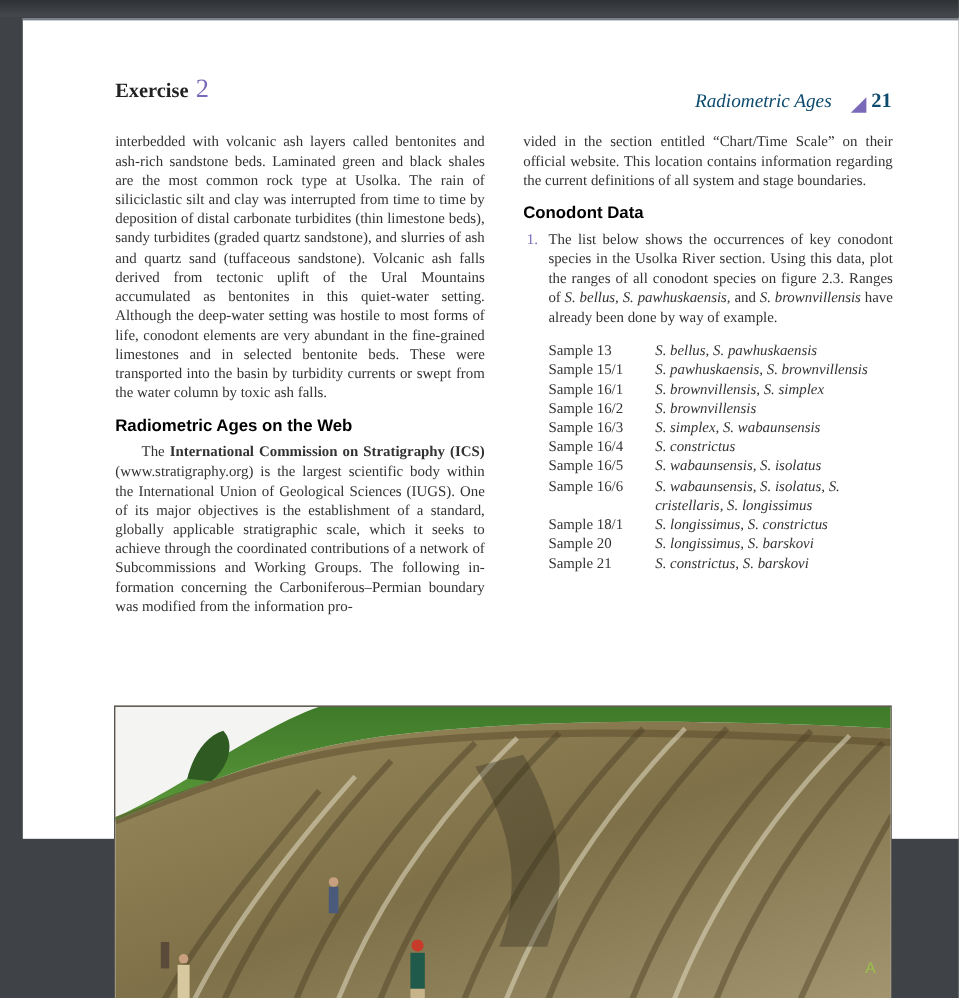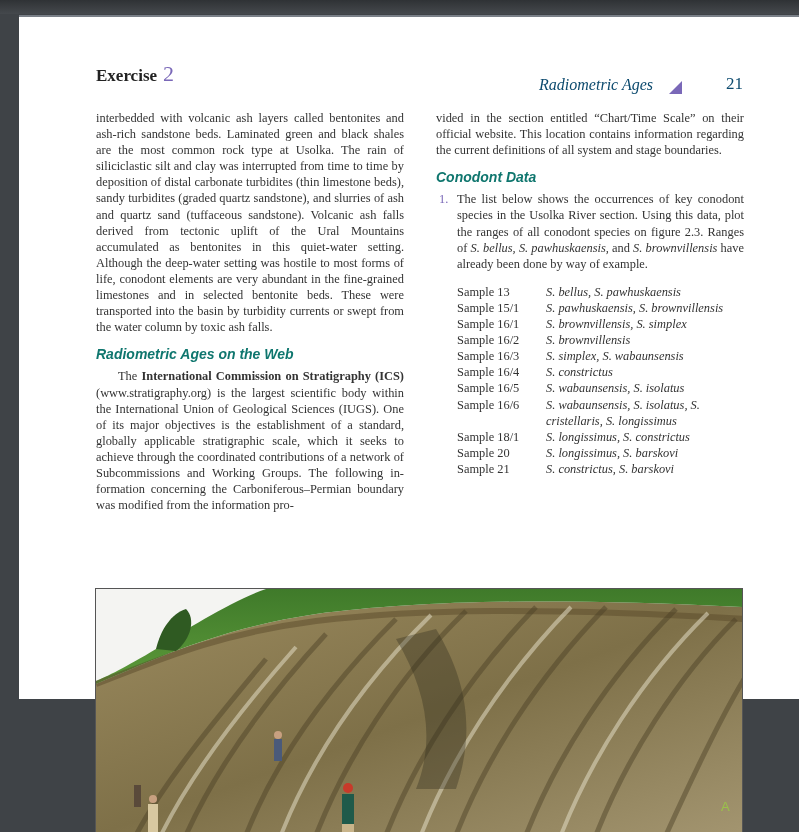--- a/index.html
+++ b/index.html
@@ -28,32 +28,32 @@
   }
   .hdr-right {
     position:absolute; right:56px; top:57px;
     font-size:16px; color:#0c4a6e; display:flex; align-items:flex-end;
   }
   .hdr-right .title { font-style:italic; }
   .tri {
     display:inline-block; width:0; height:0; margin:0 4px 0 16px;
     border-left:13px solid transparent; border-bottom:13px solid #7a68b8;
   }
-  .hdr-right .pg { font-weight:normal; font-size:17px;margin-left:40px; }
+  .hdr-right .pg { font-weight:bold; font-size:17px; }
   .col {
     position:absolute; top:93px; width:308px;
     font-size:12.4px; line-height:16.1px; color:#333;
     text-align:justify; hyphens:manual;
   }
   .col.left { left:77px; }
   .col.right { left:417px; }
   .col p { margin:0; }
   .h2 {
     font-family:"Liberation Sans", sans-serif; font-weight:bold;
-    color:#0f766e; font-size:14px; margin:11px 0 6px 0; text-align:left;font-style:italic;
+    color:#000000; font-size:14px; margin:11px 0 6px 0; text-align:left;
   }
   .indent { text-indent:22px; }
   .q { display:flex; }
   .q .qn { width:18px; flex:none; color:#7a68b8; font-weight:normal; padding-left:3px;}
   .q .qt { flex:1; }
   .samples { margin-top:12px; margin-left:21px; text-align:left; }
   .srow { display:flex; }
   .srow .sl { width:89px; flex:none; }
   .srow .sv { font-style:italic; }
   .photo {

